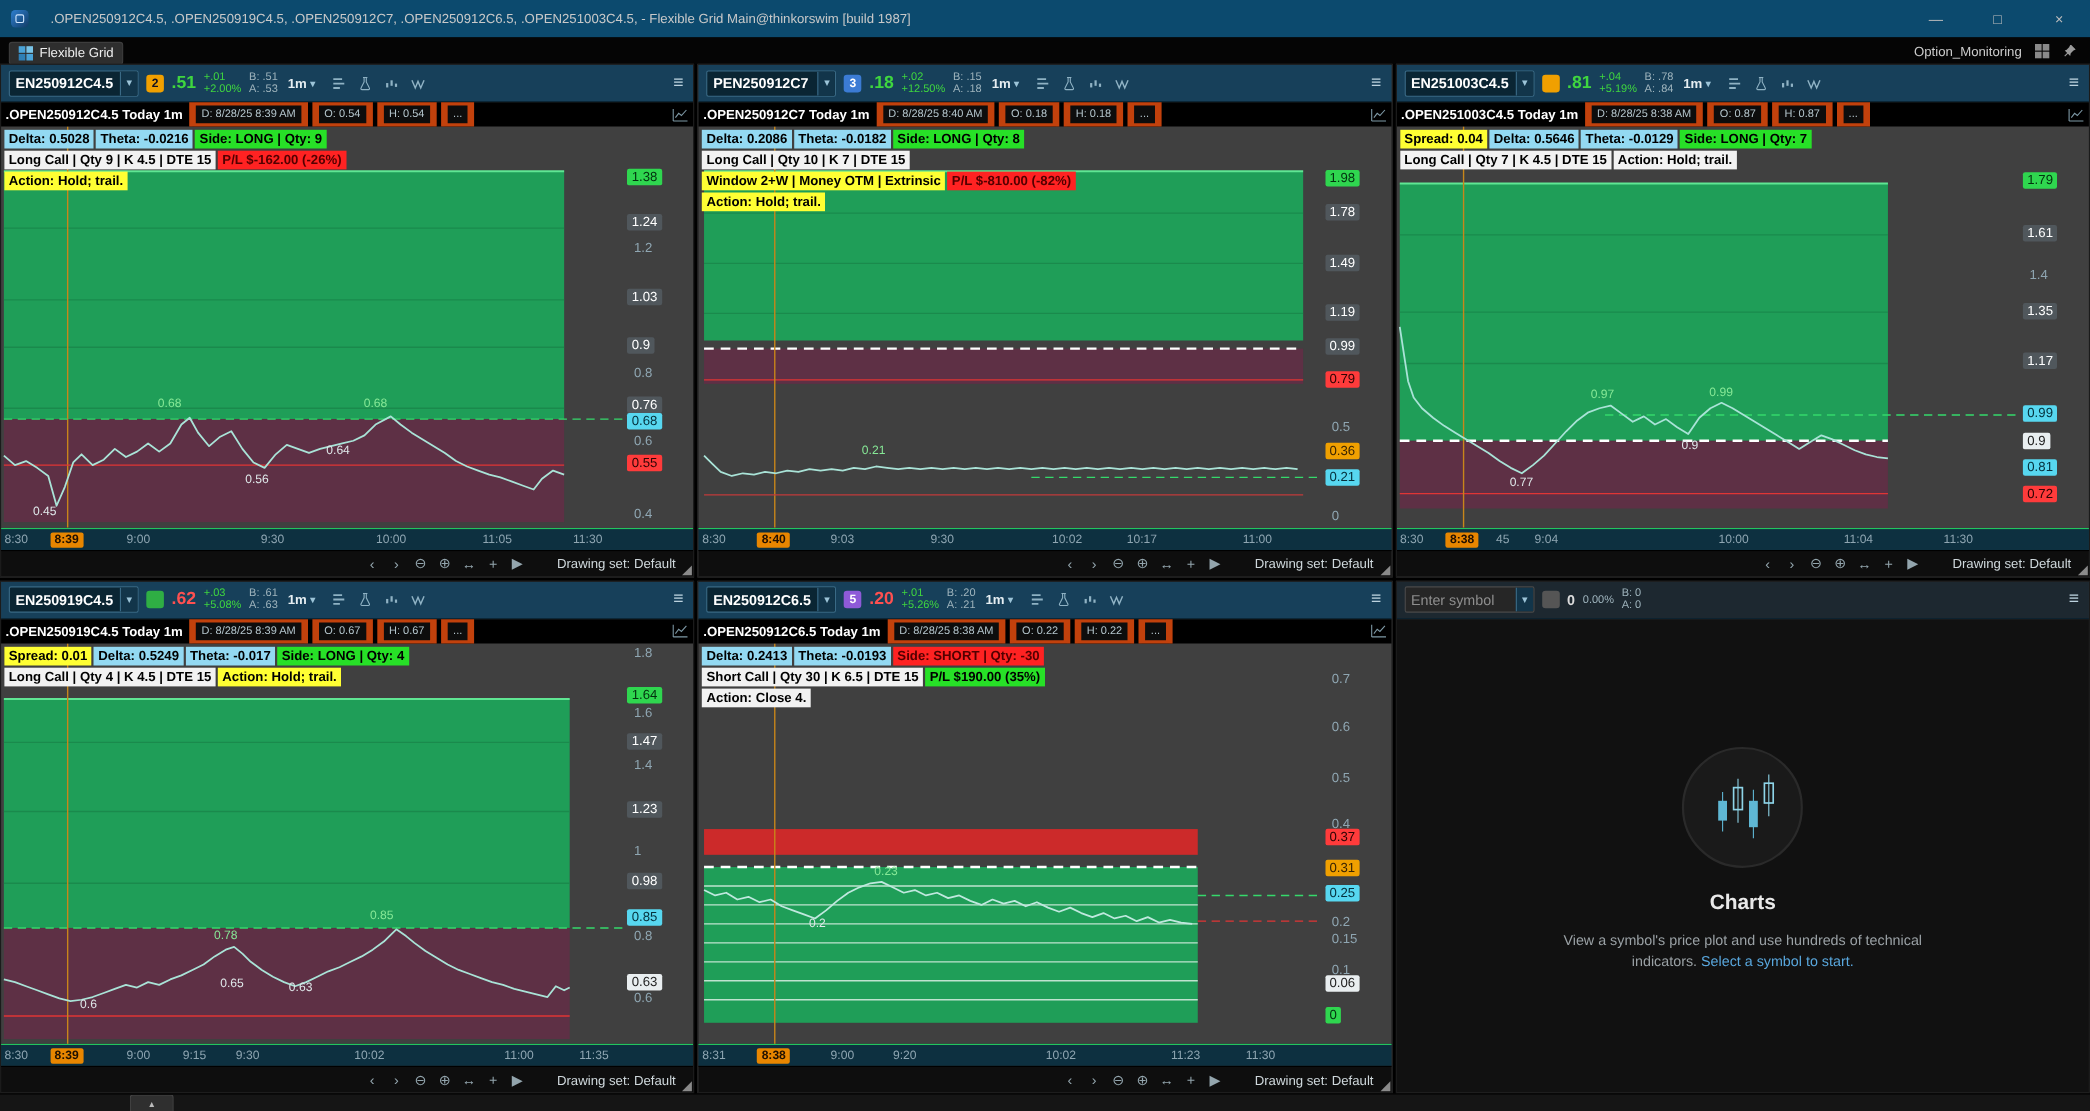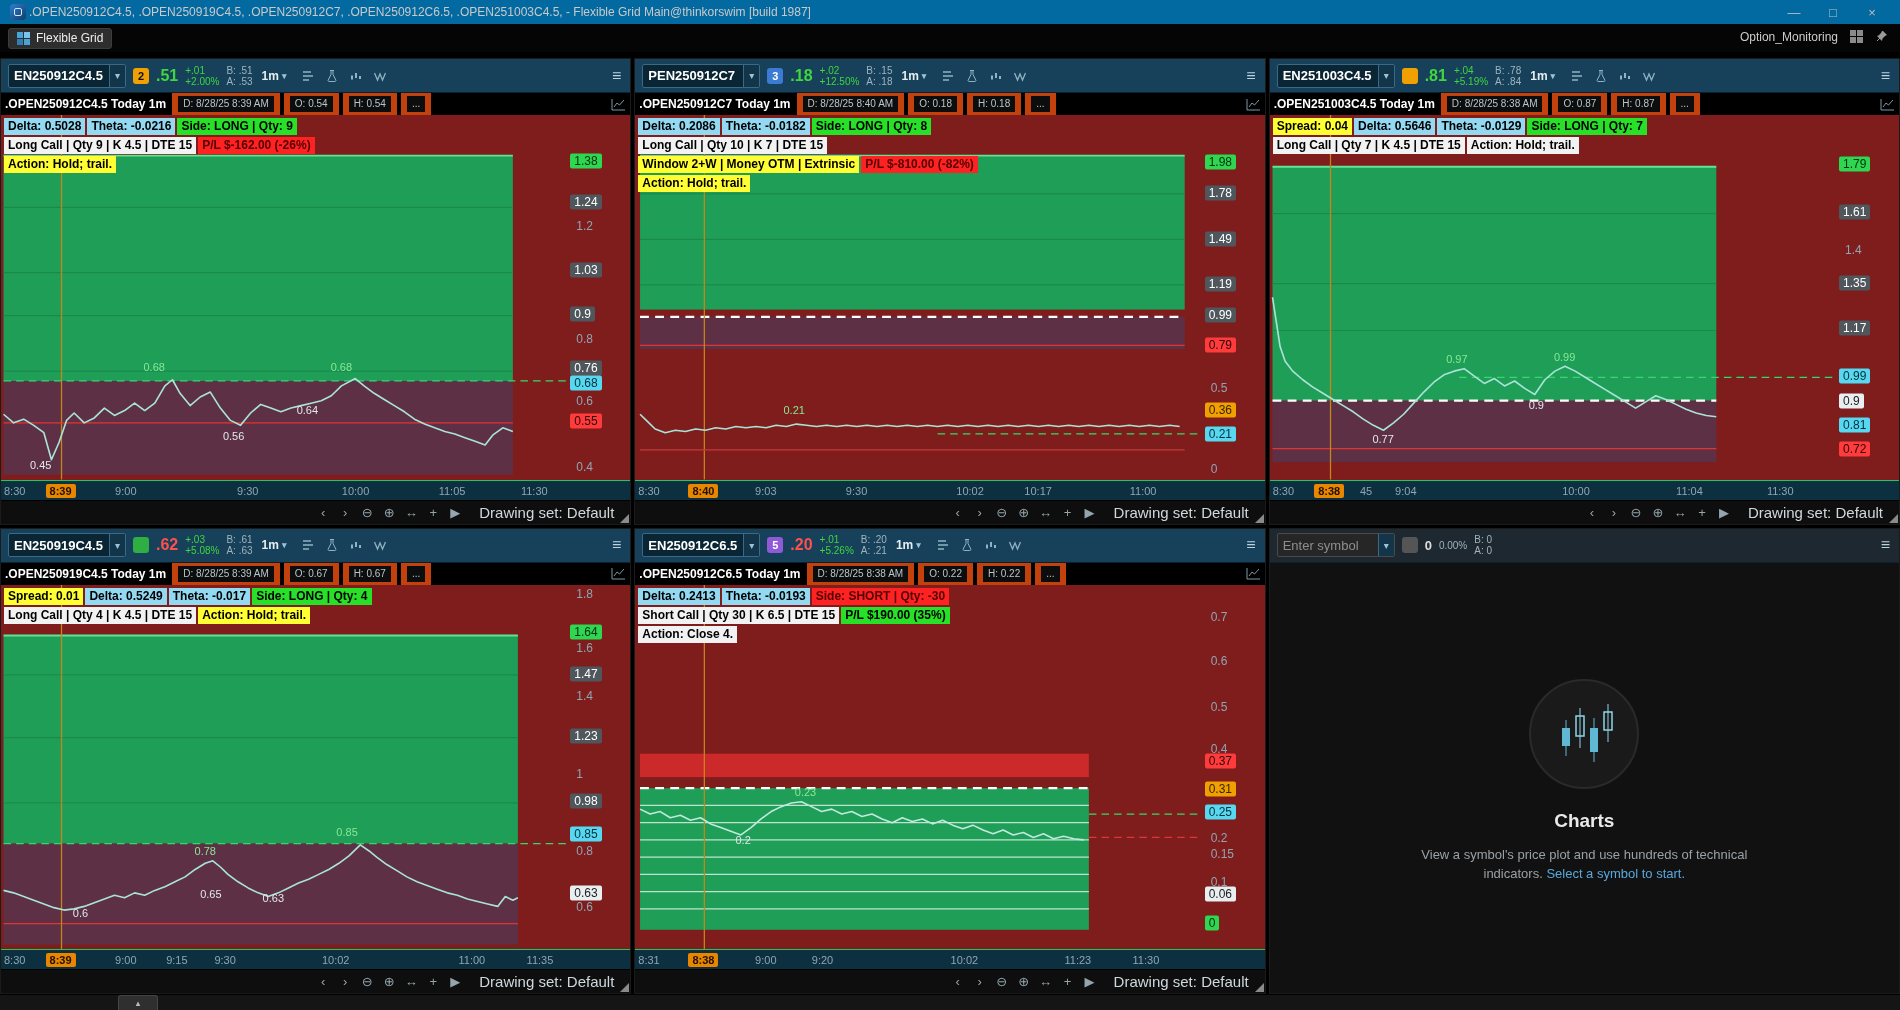--- a/index.html
+++ b/index.html
@@ -1,36 +1,36 @@
 <!DOCTYPE html>
 <html><head>
 <meta charset="utf-8">
 <style>
   *{box-sizing:border-box}
   html,body{margin:0;padding:0}
   body{width:1900px;height:1010px;background:#000;font-family:"Liberation Sans","DejaVu Sans",sans-serif;overflow:hidden;position:relative}
 
   
-  .titlebar{height:24px;background:#0369a1;display:flex;align-items:center;padding:0 10px;gap:3px;color:#c9c9c9;font-size:12px}
+  .titlebar{height:34px;background:#0c4a6e;display:flex;align-items:center;padding:0 10px;gap:20px;color:#c9c9c9;font-size:12px}
   .appicon{width:16px;height:16px;border-radius:4px;background:linear-gradient(135deg,#2e7fd0,#123c66);position:relative;flex:0 0 16px}
   .appicon::after{content:"";position:absolute;inset:4px;border:1.5px solid #cfe6ff;border-radius:2px}
   .wtitle{flex:1;white-space:nowrap;overflow:hidden;text-overflow:ellipsis}
   .winbtn{width:36px;text-align:center;color:#bdbdbd;font-size:13px}
   .toolbar{height:28px;background:#050505;display:flex;align-items:center;padding:0 8px;gap:10px}
   .fgchip{display:flex;align-items:center;gap:6px;background:#2e2e2e;border:1px solid #3d3d3d;border-radius:3px;height:21px;padding:0 8px;color:#eee;font-size:12px}
   .gridglyph{display:grid;grid-template-columns:6px 6px;grid-template-rows:6px 6px;gap:1px}
   .gridglyph i{background:#4aa3d8;display:block}
   .gridglyph i:nth-child(2){background:#79c4e8}
   .gridglyph i:nth-child(3){background:#2f7fb5}
   .gridglyph.gray i{background:#8a8a8a!important}
   .tright{margin-left:auto;display:flex;gap:12px;color:#ccc;font-size:12px;padding-right:4px}
 
   
   .gridwrap{position:absolute;top:58px;left:0;right:0;bottom:16px;display:grid;grid-template-columns:1fr 1fr 1fr;grid-template-rows:1fr 1fr;gap:3px;background:#000}
-  .panel{display:flex;flex-direction:column;background:#7f1d1d;min-width:0;min-height:0;border:1px solid #1b1b1b}
+  .panel{display:flex;flex-direction:column;background:#404040;min-width:0;min-height:0;border:1px solid #1b1b1b}
 
   .symbolbar{flex:0 0 34px;background:#17405a;display:flex;align-items:center;gap:7px;padding:0 7px;border-bottom:1px solid #0a2230}
   .syminput{display:flex;align-items:stretch;height:24px;background:#0a2533;border:1px solid #3a6a86;border-radius:2px;overflow:hidden}
   .syminput input{width:100px;background:transparent;border:none;outline:none;color:#fff;font:bold 13px "Liberation Sans",sans-serif;padding:0 5px}
   .symdrop{width:16px;display:flex;align-items:center;justify-content:center;color:#9cc4d8;font-size:10px;border-left:1px solid #3a6a86;background:#12354a}
   .badge{width:16px;height:16px;flex:0 0 16px;border-radius:3px;display:flex;align-items:center;justify-content:center;font:bold 11px "Liberation Sans",sans-serif;color:#101020}
   .b-orange{background:#f0a000}.b-blue{background:#3b7bd4;color:#fff}.b-green{background:#2fae44}.b-purple{background:#8e5ad8;color:#fff}.b-gray{background:#555}
   .price{font:bold 16px "Liberation Sans",sans-serif}
   .price.up{color:#3fd63f}.price.down{color:#ff5050}.price.neutral{color:#ddd;font-size:13px;font-weight:bold}
   .stack{display:flex;flex-direction:column;line-height:11px;font-size:10px}
@@ -72,21 +72,21 @@
   .ann{position:absolute;transform:translate(-50%,-50%);font-size:11px;z-index:5;white-space:nowrap}
   .ann.g{color:#86e896}.ann.w{color:#dfe8ea}
 
   .timeaxis{flex:0 0 20px;position:relative;background:#0d3040;border-top:1px solid #22c55e}
   .tickarea{position:absolute;left:0;right:62px;top:0;bottom:0}
   .tick{position:absolute;top:3px;transform:translateX(-50%);font-size:11px;color:#8fa6b2;line-height:14px}
   .tick.active{background:#e88600;color:#201000;padding:0 4px;border-radius:2px;font-weight:bold}
 
   .panelfooter{flex:0 0 24px;background:#0e0e0e;display:flex;align-items:center;justify-content:flex-end;padding:0 16px 0 6px;gap:2px;position:relative;border-top:1px solid #000}
   .fico{color:#93a5ad;font-size:13px;width:20px;text-align:center}
-  .dset{color:#cfd8dc;font-size:15px;margin-left:12px}
+  .dset{color:#cfd8dc;font-size:12px;margin-left:24px}
   .corner{position:absolute;right:1px;bottom:1px;width:0;height:0;border-left:9px solid transparent;border-bottom:9px solid #8a8a8a}
 
   
   .p6 .symbolbar{background:#1d2830}
   .p6 .syminput{border-color:#4a4a4a;background:#262626}
   .p6 .syminput input{font-weight:normal;color:#8e8e8e}
   .p6 .syminput input::placeholder{color:#8e8e8e}
   .p6body{flex:1;background:#111;display:flex;flex-direction:column;align-items:center;justify-content:center;gap:14px}
   .p6title{color:#e9e9e9;font:bold 19px "Liberation Sans",sans-serif}
   .p6desc{color:#9aa1a5;font-size:13px;text-align:center;max-width:370px;line-height:1.45}

